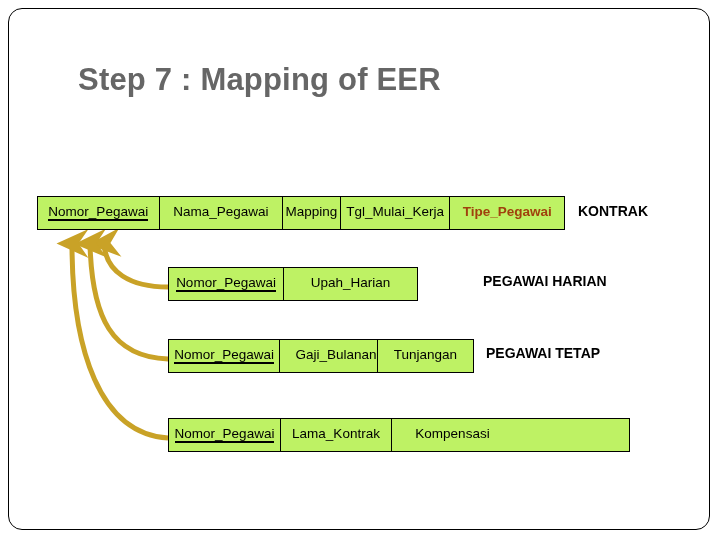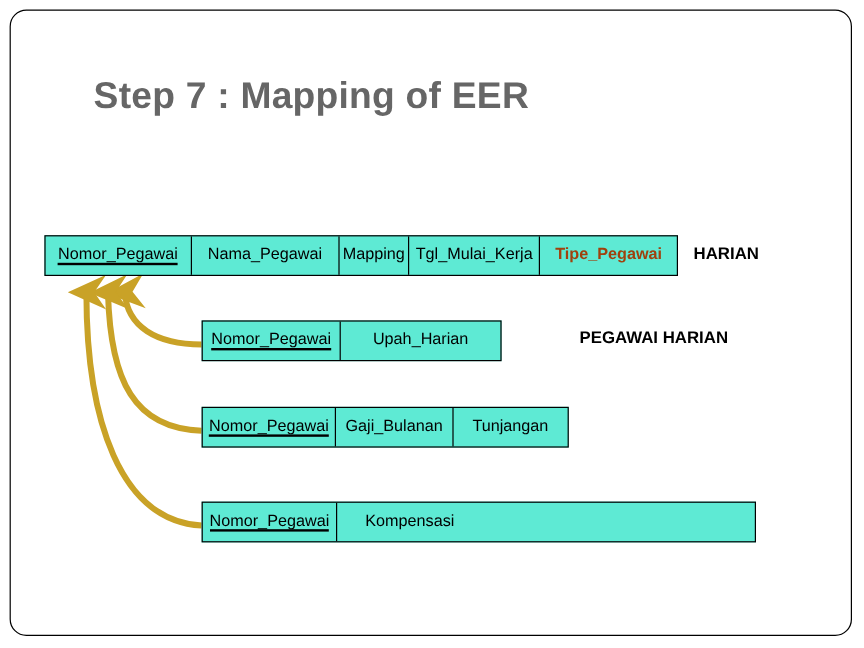--- a/index.html
+++ b/index.html
@@ -38,21 +38,21 @@
     letter-spacing: 0.2px;
     white-space: nowrap;
   }
 
   
   .relation {
     position: absolute;
     display: flex;
     border: 1px solid #000000;
     box-sizing: border-box;
-    background: #5eead4;
+    background: #bef264;
     height: 34px;
     z-index: 3;
   }
   .attr {
     position: relative;
     border-right: 1px solid #000000;
     box-sizing: border-box;
     display: flex;
     align-items: center;
     justify-content: center;
@@ -132,46 +132,50 @@
     <div class="attr" style="width:58px;">
       <span class="txt">Mapping</span>
     </div>
     <div class="attr" style="width:110px;">
       <span class="txt">Tgl_Mulai_Kerja</span>
     </div>
     <div class="attr discriminator" style="width:114px;">
       <span class="txt">Tipe_Pegawai</span>
     </div>
   </div>
-  <div class="relation-name" style="left:578px; top:203px;">HARIAN</div>
+  <div class="relation-name" style="left:578px; top:203px;">KONTRAK</div>
 
   <div class="relation" style="left:168px; top:267px; width:250px;">
     <div class="attr pk" style="width:116px;">
       <span class="txt">Nomor_Pegawai</span>
     </div>
     <div class="attr" style="width:134px;">
       <span class="txt">Upah_Harian</span>
     </div>
   </div>
   <div class="relation-name" style="left:483px; top:273px;">PEGAWAI HARIAN</div>
 
   <div class="relation" style="left:168px; top:339px; width:306px;">
     <div class="attr pk" style="width:112px;">
       <span class="txt">Nomor_Pegawai</span>
     </div>
-    <div class="attr" style="width:98px;">
+    <div class="attr" style="width:98px;justify-content:flex-end;">
       <span class="txt">Gaji_Bulanan</span>
     </div>
     <div class="attr" style="width:96px;">
       <span class="txt">Tunjangan</span>
     </div>
   </div>
+  <div class="relation-name" style="left:486px; top:345px;">PEGAWAI TETAP</div>
 
   <div class="relation" style="left:168px; top:418px; width:462px;">
     <div class="attr pk" style="width:112px;">
       <span class="txt">Nomor_Pegawai</span>
+    </div>
+    <div class="attr" style="width:111px;">
+      <span class="txt">Lama_Kontrak</span>
     </div>
     <div class="attr" style="width:121px;">
       <span class="txt">Kompensasi</span>
     </div>
   </div>
 
 </div>
 
 </body></html>

